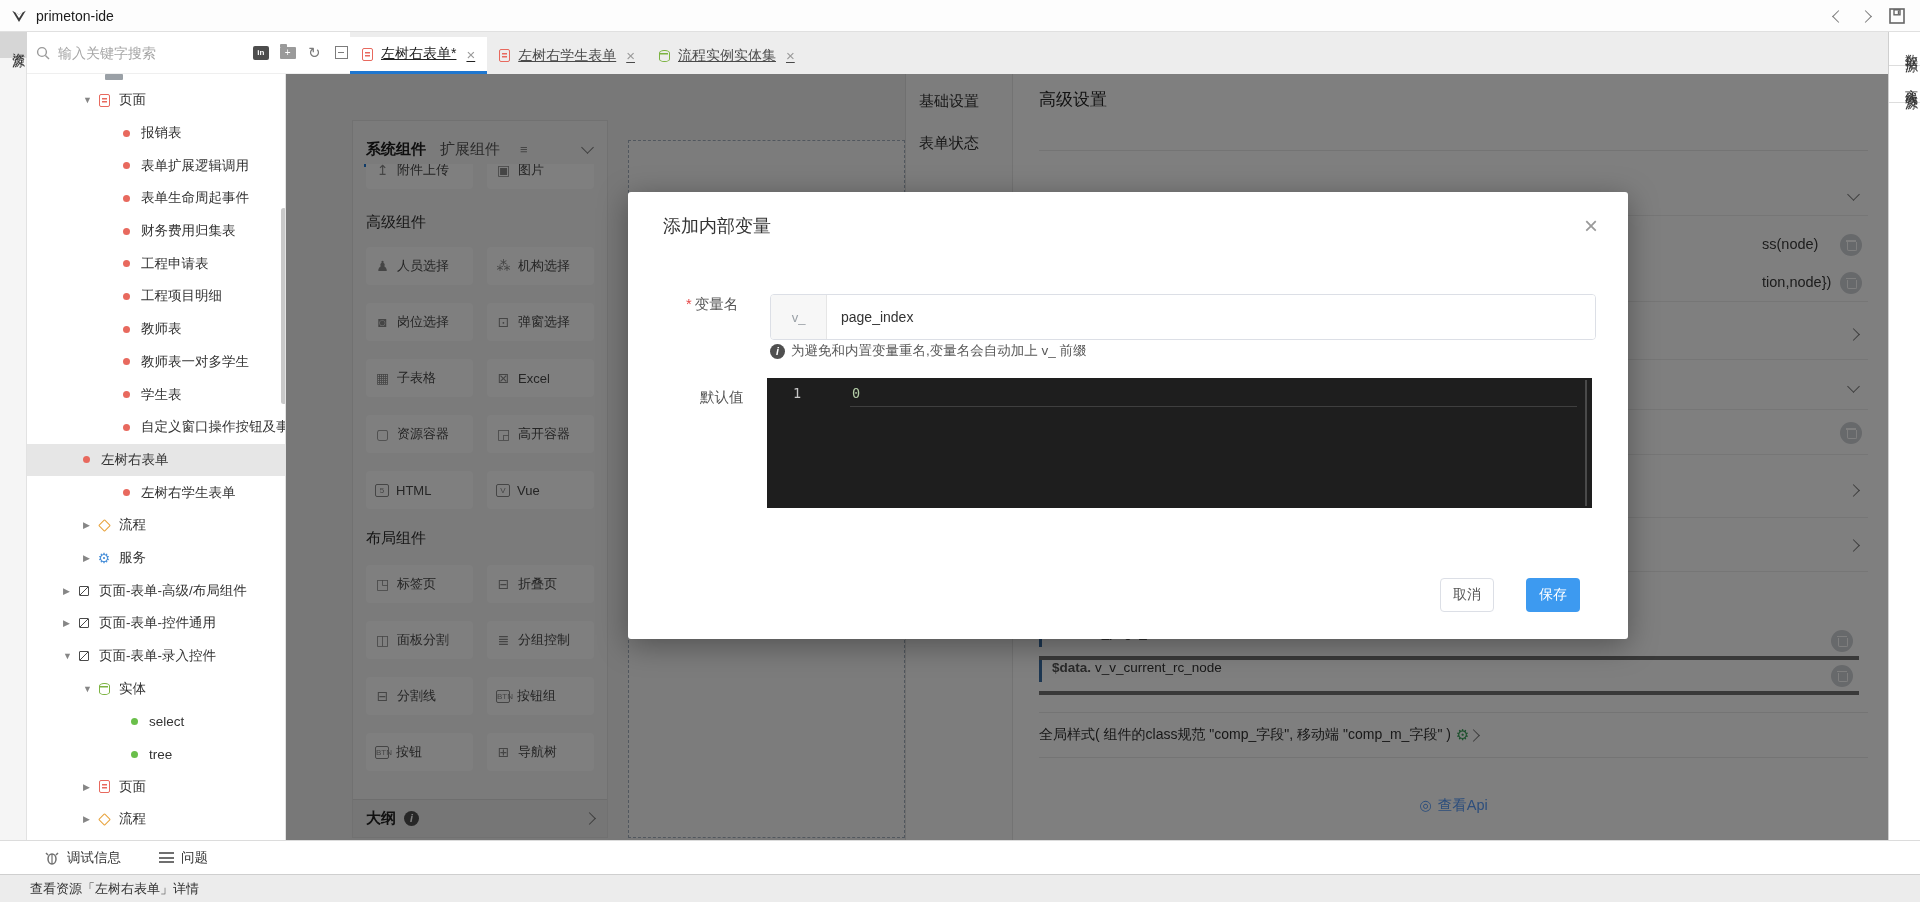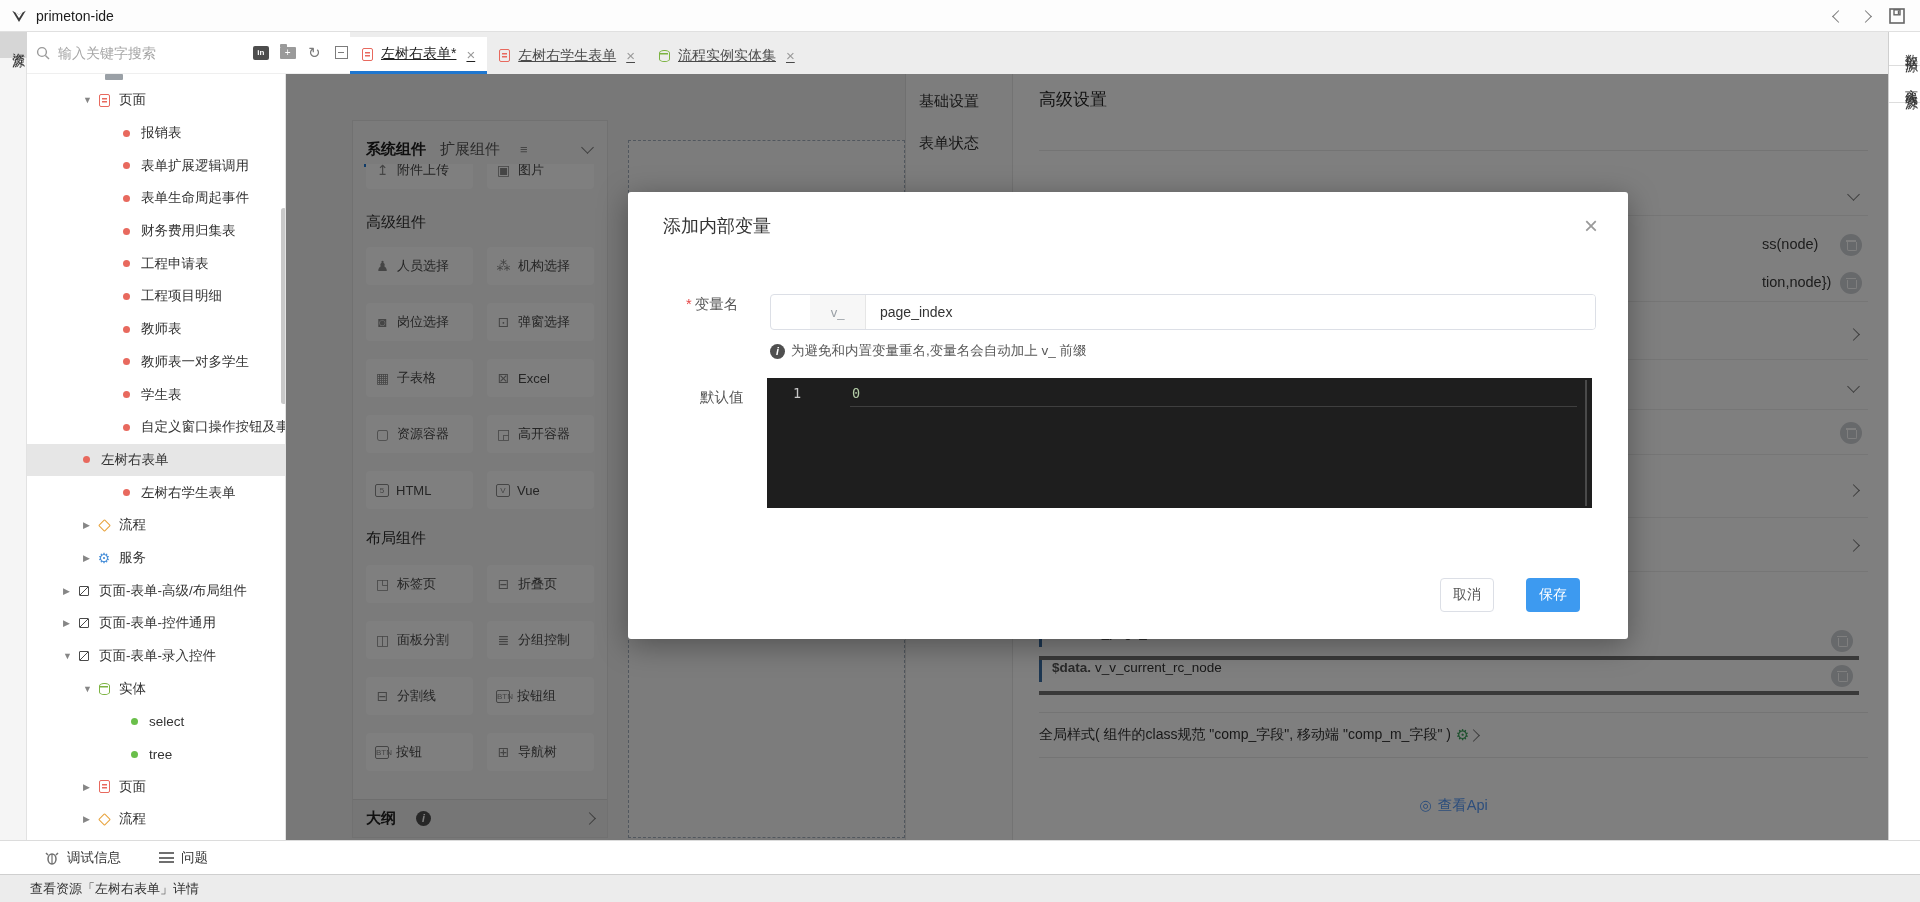--- a/index.html
+++ b/index.html
@@ -88,21 +88,21 @@
   #clip-row { position:absolute; left:13px; top:43px; width:230px; height:27px; overflow:hidden; }
   #clip-row .tile-wrap { position:relative; top:-13px; display:flex; gap:14px; }
   .sec-title { position:absolute; left:13px; font-size:15px; color:#2e2e2e; }
   .pgrid { position:absolute; left:13px; width:230px; display:flex; flex-wrap:wrap; gap:18px 14px; }
   .tile { width:107px; height:38px; background:#fff; border-radius:4px; display:flex; align-items:center;
     gap:7px; padding-left:9px; font-size:13px; color:#4a4a4a; flex:none; }
   .tile .pic { color:#8a8a8a; font-size:14px; width:15px; text-align:center; flex:none; }
   .tile .pic.badge { font-size:8px; border:1.2px solid #8a8a8a; border-radius:2px; width:14px; height:13px; line-height:11px; }
   #outline-bar { position:absolute; left:0; bottom:0; width:100%; height:38px; background:#ededed;
     border-top:1px solid #ddd; display:flex; align-items:center; padding:0 13px; }
-  #outline-bar .olabel { font-size:15px; color:#222; font-weight:bold; margin-right:20px; }
+  #outline-bar .olabel { font-size:15px; color:#222; font-weight:bold; margin-right:8px; }
   .info-ic { display:inline-block; width:15px; height:15px; border-radius:50%; background:#4f4f4f; color:#fff;
     font-size:10.5px; line-height:15px; text-align:center; font-weight:bold; font-style:italic; }
   #outline-bar .ochv { margin-left:auto; }
 
   
   #rpanel { position:absolute; left:619px; top:0; width:983px; height:766px; background:#fff; border-left:1px solid #e0e0e0; }
   #rnav { position:absolute; left:0; top:0; width:107px; height:100%; background:#fafafa; border-right:1px solid #e6e6e6; }
   .rnav-item { margin:12px 0 0 13px; font-size:15px; color:#333; height:30px; line-height:30px; }
   #rtitle { position:absolute; left:133px; top:14px; font-size:17px; color:#262626; }
   .rdiv { position:absolute; left:133px; right:20px; height:1px; background:#e8e8e8; }
@@ -130,22 +130,22 @@
     color:#333; letter-spacing:3px; display:flex; justify-content:center; border-bottom:1px solid #ddd; }
 
   
   #overlay { position:absolute; left:286px; top:74px; width:1602px; height:766px; background:rgba(0,0,0,.5); z-index:50; }
   #modal { position:absolute; left:628px; top:192px; width:1000px; height:447px; background:#fff; border-radius:3px;
     box-shadow:0 6px 30px rgba(0,0,0,.35); z-index:100; }
   #modal .mtitle { position:absolute; left:35px; top:22px; font-size:18px; color:#333; }
   #modal .mclose { position:absolute; right:30px; top:22px; font-size:24px; color:#9a9a9a; line-height:24px; }
   .flabel { position:absolute; font-size:14.5px; color:#555; }
   .flabel .req { color:#e54545; margin-right:3px; }
-  #var-group { position:absolute; left:142px; top:102px; width:826px; height:36px; border:1px solid #dcdfe6;
-    border-radius:4px; display:flex; overflow:hidden;padding-left:39px; }
+  #var-group { position:absolute; left:142px; top:102px; width:826px; height:46px; border:1px solid #dcdfe6;
+    border-radius:4px; display:flex; overflow:hidden; }
   #var-group .prefix { width:56px; background:#f7f7f7; border-right:1px solid #e6e6e6; color:#9aa0a6;
     font-size:13px; display:flex; align-items:center; justify-content:center; }
   #var-group input { flex:1; border:none; outline:none; font-size:14px; color:#333; padding-left:14px;
     font-family:"Liberation Sans",sans-serif; }
   #var-hint { position:absolute; left:142px; top:150px; font-size:13.5px; color:#595959; display:flex; align-items:center; gap:6px; }
   #code-editor { position:absolute; left:139px; top:186px; width:825px; height:130px; background:#1e1e1e; }
   #code-editor .ln { position:absolute; left:26px; top:7px; font-family:"DejaVu Sans Mono",monospace; font-size:13.5px; color:#c8c8c8; }
   #code-editor .cv { position:absolute; left:85px; top:7px; font-family:"DejaVu Sans Mono",monospace; font-size:13.5px; color:#b5cea8; }
   #code-editor .cline { position:absolute; left:83px; width:727px; top:28px; height:1px; background:#3f3f3f; }
   #code-editor .vscroll { position:absolute; right:5px; top:2px; width:2px; height:126px; background:#4a4a4a; }

